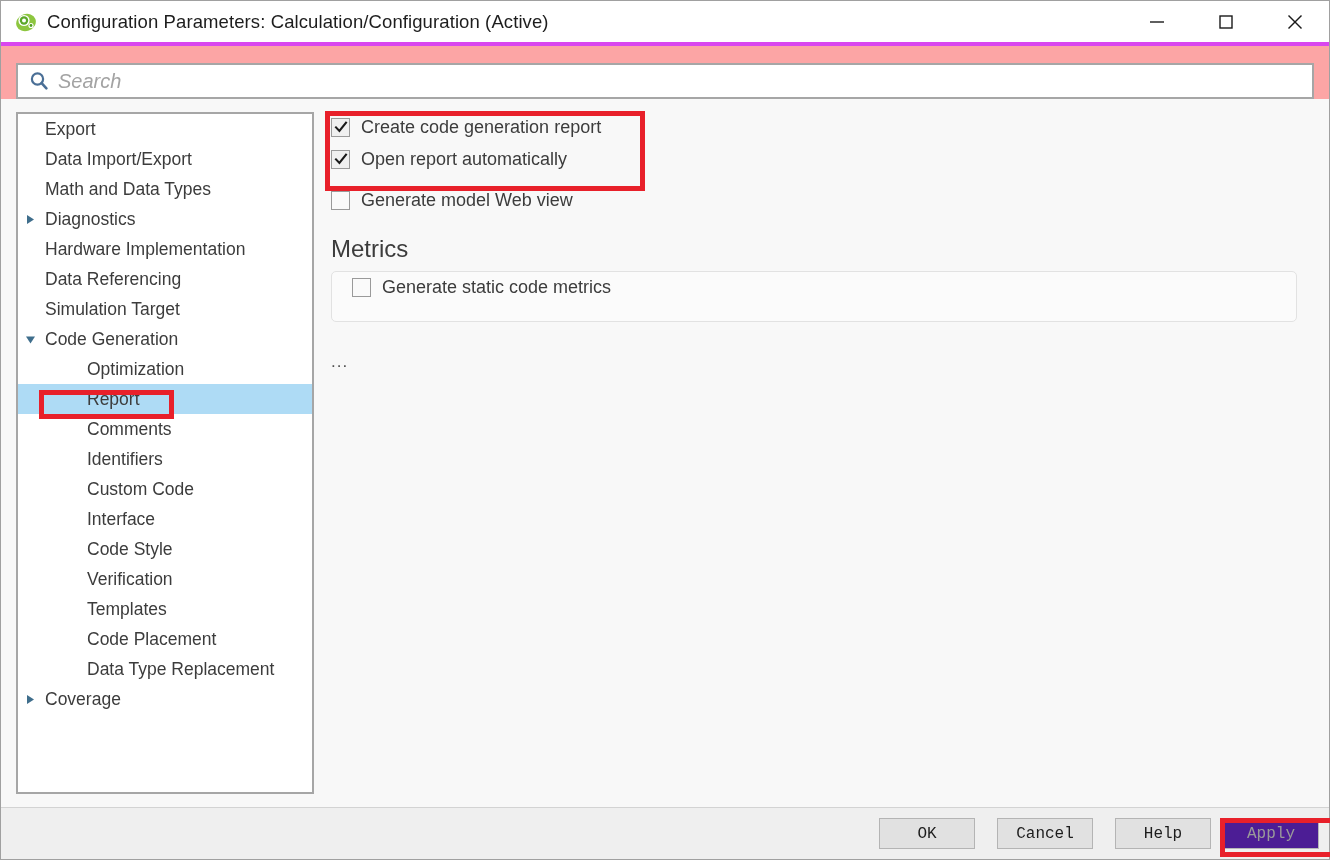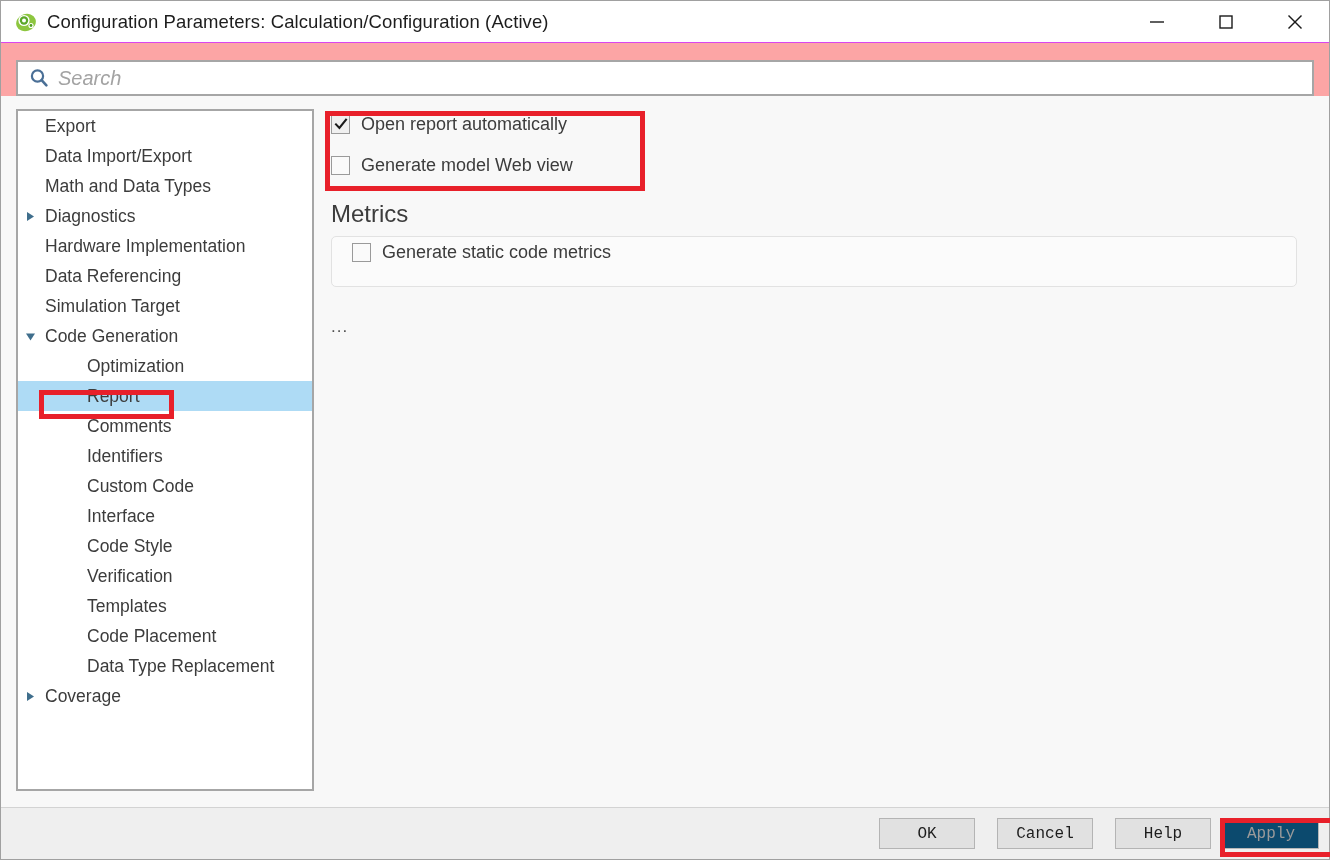--- a/index.html
+++ b/index.html
@@ -26,21 +26,21 @@
     flex-direction: column;
   }
   
   .titlebar {
     height: 41px;
     min-height: 41px;
     background: #ffffff;
     display: flex;
     align-items: center;
     position: relative;
-    border-bottom: 1px solid #d946ef;
+    border-bottom: 4px solid #d946ef;
   }
   .title-icon {
     width: 22px;
     height: 22px;
     margin-left: 14px;
     margin-right: 10px;
     flex: none;
     display: block;
   }
   .title-text {
@@ -205,21 +205,21 @@
     box-sizing: border-box;
     font-family: "Liberation Mono", monospace;
     font-size: 16px;
     color: #1c1c1c;
     display: flex;
     align-items: center;
     justify-content: center;
     margin-left: 22px;
   }
   .dlgbtn.disabled {
-    background: #0c4a6e;
+    background: #4c1d95;
     color: #9a9a9a;
     border-color: #b8b8b8;
     margin-left: 12px;
   }
   
   .annot {
     position: absolute;
     border: 5px solid #e8202a;
     box-sizing: border-box;
     pointer-events: none;
@@ -366,20 +366,28 @@
             <svg width="11" height="11" viewBox="0 0 11 11">
               <polygon points="2,1 9,5.5 2,10" fill="#3f6e8c"></polygon>
             </svg>
           </span>
           <span class="tree-label">Coverage</span>
         </div>
       </div>
 
     <div class="content">
 
+      <div class="chkrow">
+        <span class="cbox">
+          <svg width="14" height="14" viewBox="0 0 14 14">
+            <polyline points="2,7.4 5.4,11 12,2.6" fill="none" stroke="#1a1a1a" stroke-width="2.1" stroke-linecap="square"></polyline>
+          </svg>
+        </span>
+        <span class="chklabel">Create code generation report</span>
+      </div>
 
       <div class="chkrow">
         <span class="cbox">
           <svg width="14" height="14" viewBox="0 0 14 14">
             <polyline points="2,7.4 5.4,11 12,2.6" fill="none" stroke="#1a1a1a" stroke-width="2.1" stroke-linecap="square"></polyline>
           </svg>
         </span>
         <span class="chklabel">Open report automatically</span>
       </div>
 

